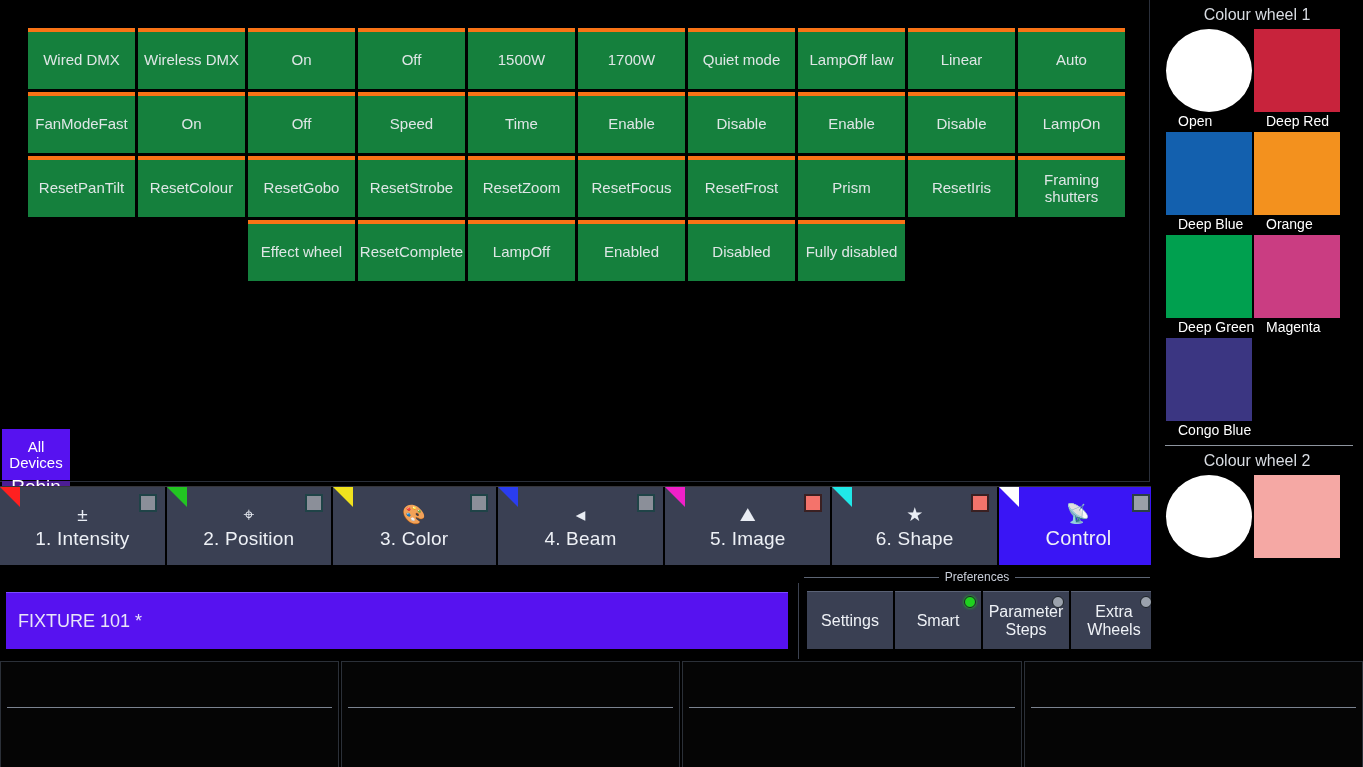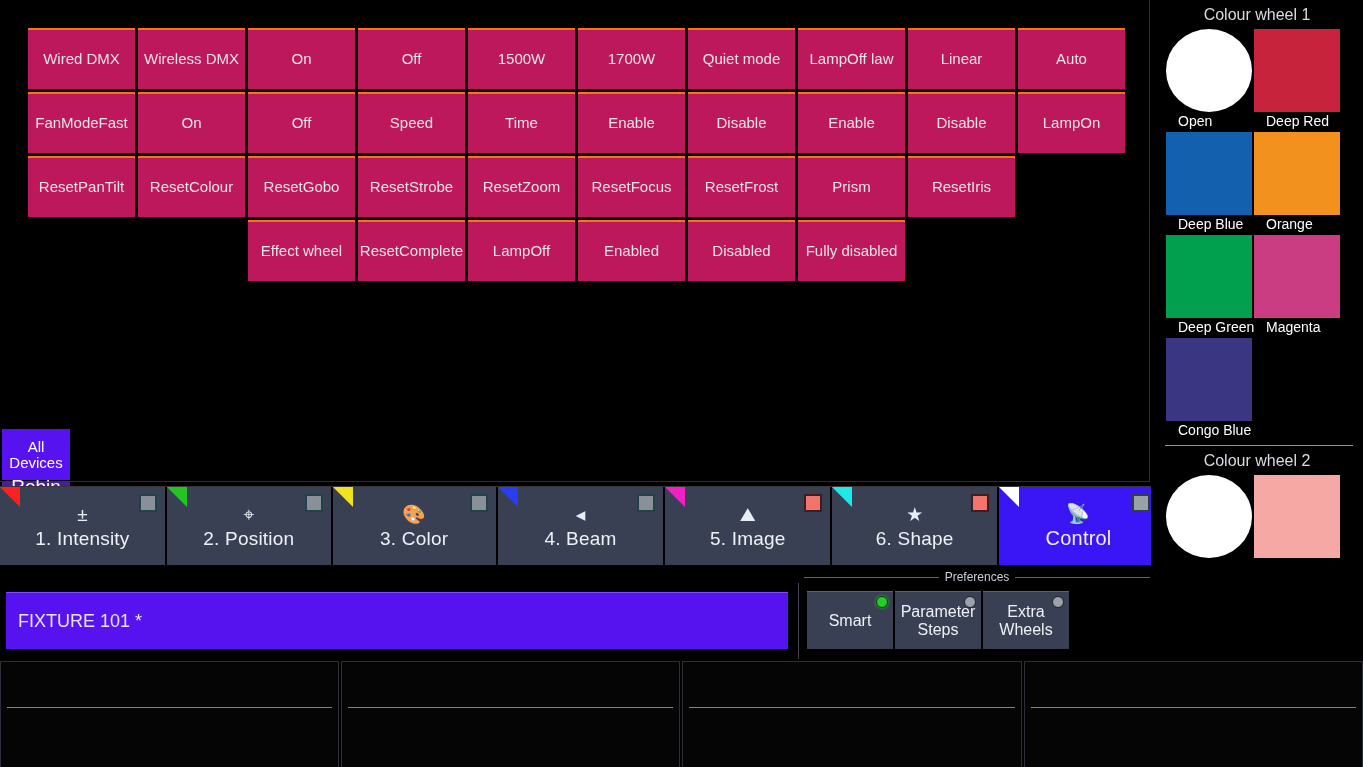--- a/index.html
+++ b/index.html
@@ -20,22 +20,22 @@
   }
 
   
   #value-grid {
     position:absolute; left:28px; top:28px;
     display:flex; flex-direction:column; gap:3px;
   }
   .vrow { display:flex; gap:3px; height:61px; }
   .vbtn {
     width:107px; height:61px;
-    background:#be185d;
-    border-top:2px solid #f97316;
+    background:#15803d;
+    border-top:4px solid #f97316;
     color:#dfe6e6;
     font-size:15px;
     display:flex; align-items:center; justify-content:center;
     text-align:center; line-height:1.12;
     padding:2px 4px;
     cursor:pointer;
   }
   .vbtn.spacer { background:transparent; border-top:none; cursor:default; }
 
   
@@ -250,20 +250,21 @@
         <div class="vrow">
           <div class="vbtn">ResetPanTilt</div>
           <div class="vbtn">ResetColour</div>
           <div class="vbtn">ResetGobo</div>
           <div class="vbtn">ResetStrobe</div>
           <div class="vbtn">ResetZoom</div>
           <div class="vbtn">ResetFocus</div>
           <div class="vbtn">ResetFrost</div>
           <div class="vbtn">Prism</div>
           <div class="vbtn">ResetIris</div>
+          <div class="vbtn">Framing shutters</div>
         </div>
         <div class="vrow">
           <div class="vbtn spacer"></div>
           <div class="vbtn spacer"></div>
           <div class="vbtn">Effect wheel</div>
           <div class="vbtn">ResetComplete</div>
           <div class="vbtn">LampOff</div>
           <div class="vbtn">Enabled</div>
           <div class="vbtn">Disabled</div>
           <div class="vbtn">Fully disabled</div>
@@ -328,20 +329,23 @@
     </div>
 
     <div id="prefs">
       <div id="prefs-legend">
         <span class="ln"></span>
         <span class="lbl">Preferences</span>
         <span class="ln"></span>
       </div>
       <div id="prefs-btns">
           <div class="prefbtn">
+            <span>Settings</span>
+          </div>
+          <div class="prefbtn">
             <span class="dot green"></span>
             <span>Smart</span>
           </div>
           <div class="prefbtn">
             <span class="dot grey"></span>
             <span>Parameter Steps</span>
           </div>
           <div class="prefbtn">
             <span class="dot grey"></span>
             <span>Extra Wheels</span>

